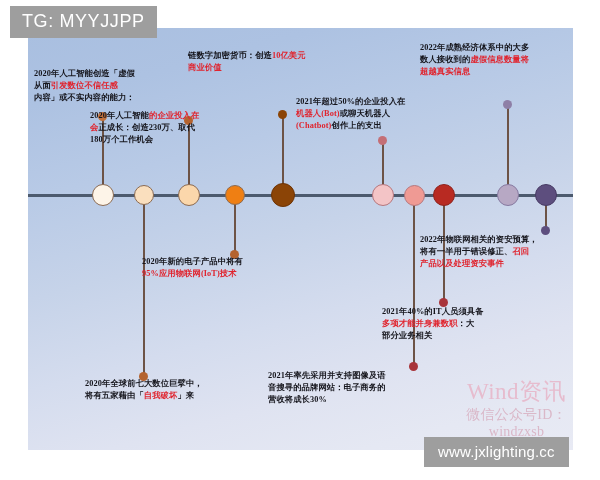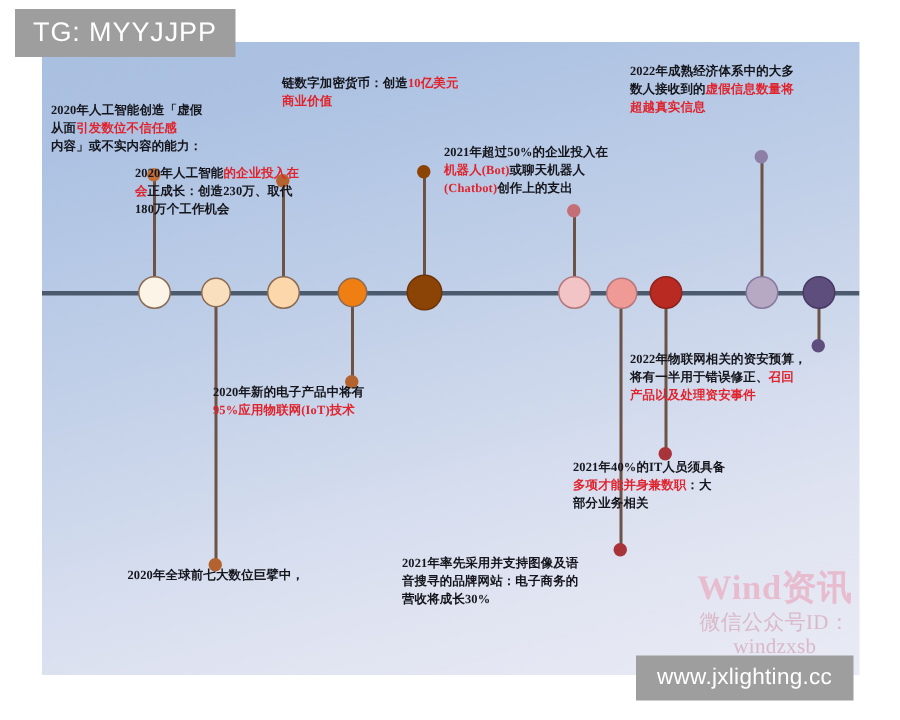--- a/index.html
+++ b/index.html
@@ -89,21 +89,20 @@
     text-align: center;
     pointer-events: none;
   }
   #wind-watermark .wm-main {
     font-size: 23px;
     color: #e7b9cb;
     font-family: "Liberation Serif", "DejaVu Serif", serif;
     letter-spacing: 0.5px;
     line-height: 1;
     opacity: 0.92;
-    font-weight: bold;
   }
   #wind-watermark .wm-sub {
     font-size: 14px;
     color: #d9b3c4;
     font-family: "Liberation Serif", "DejaVu Serif", serif;
     margin-top: 3px;
     letter-spacing: 0.2px;
     opacity: 0.9;
   }
   #tg-badge {
@@ -210,20 +209,21 @@
       <div class="hl">超越真实信息</div>
     </div>
 
     <div class="callout" style="left:114px; top:228px; width:142px;">
       <div>2020年新的电子产品中将有</div>
       <div class="hl">95%应用物联网(IoT)技术</div>
     </div>
 
     <div class="callout" style="left:30px; top:350px; width:146px;margin-left:27px;">
       <div>2020年全球前七大数位巨擘中，</div>
+      <div><span>将有五家藉由「</span><span class="hl">自我破坏</span><span>」来</span></div>
     </div>
 
     <div class="callout" style="left:240px; top:342px; width:140px;">
       <div>2021年率先采用并支持图像及语</div>
       <div>音搜寻的品牌网站：电子商务的</div>
       <div>营收将成长30%</div>
     </div>
 
     <div class="callout" style="left:354px; top:278px; width:124px;">
       <div>2021年40%的IT人员须具备</div>

